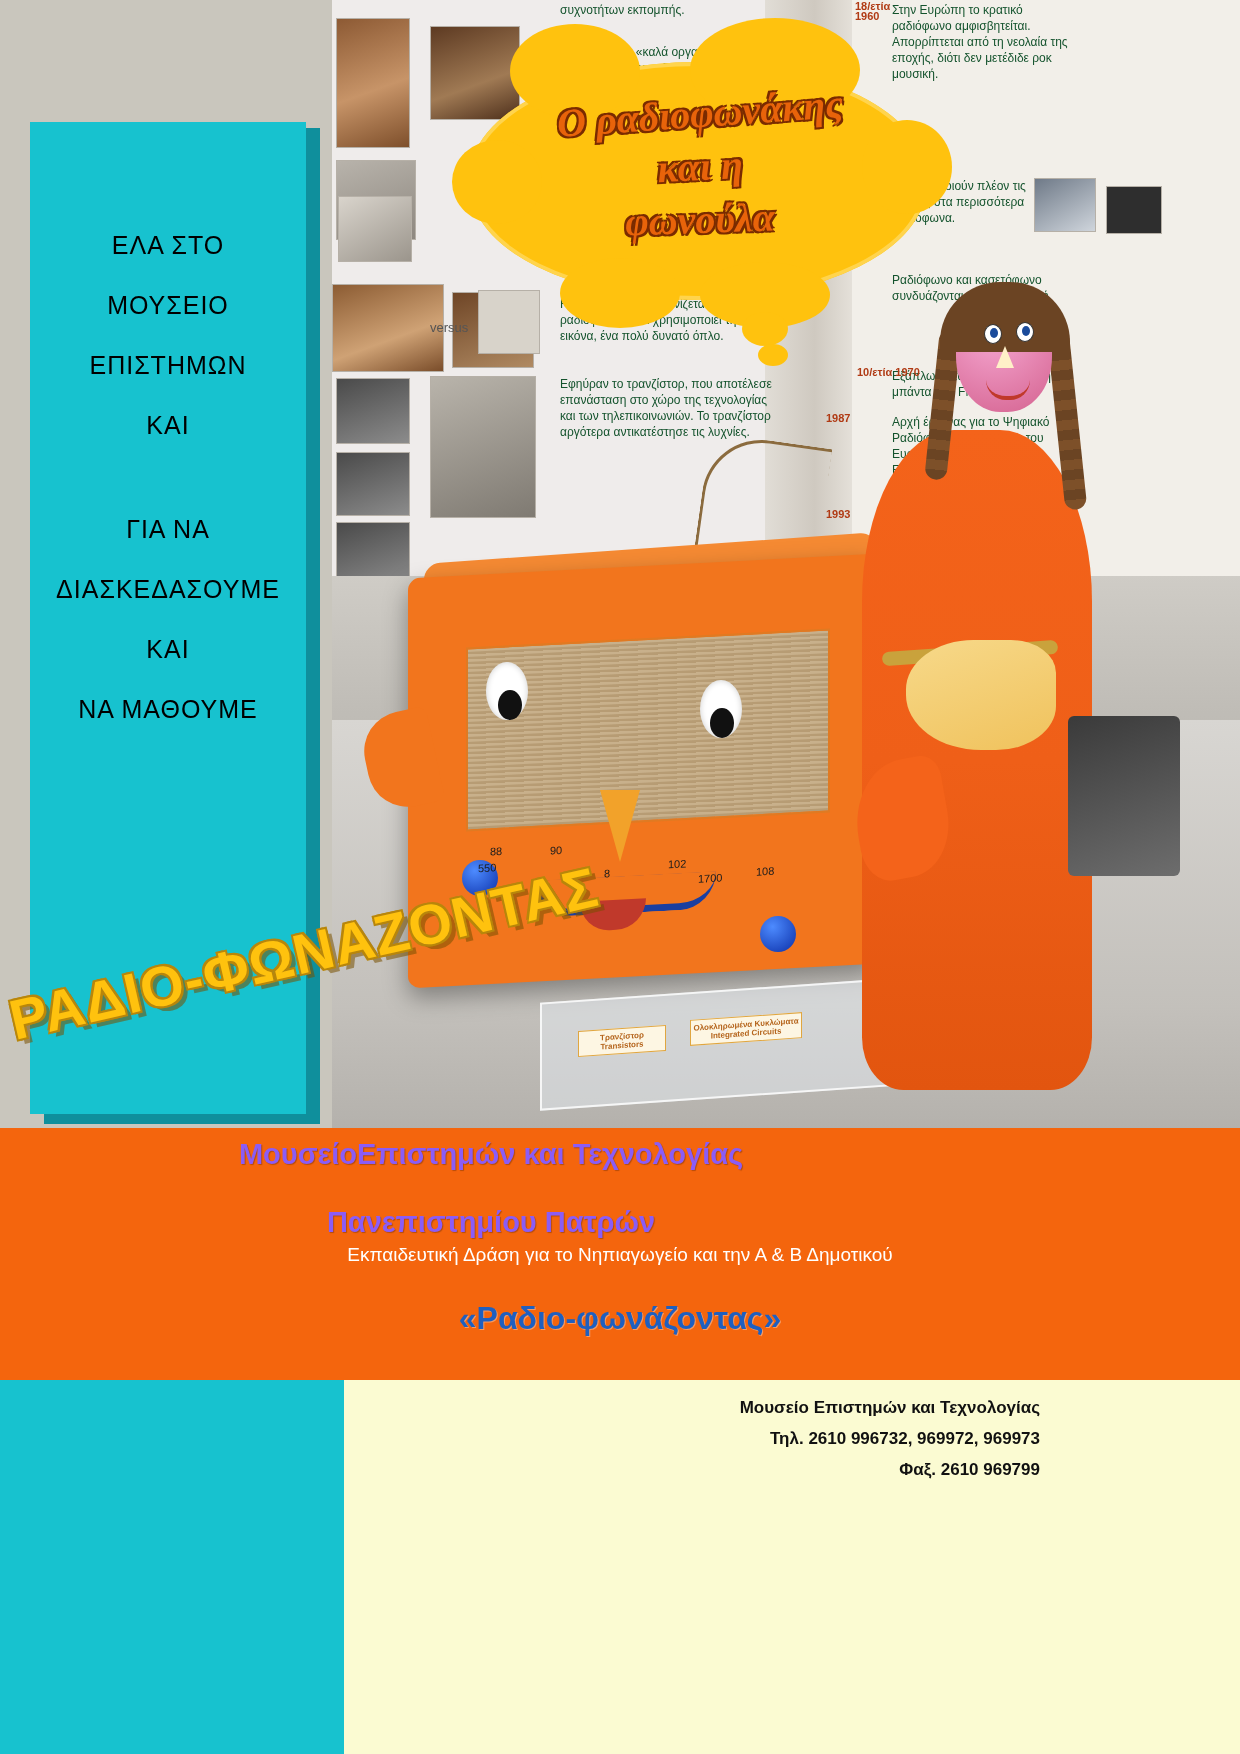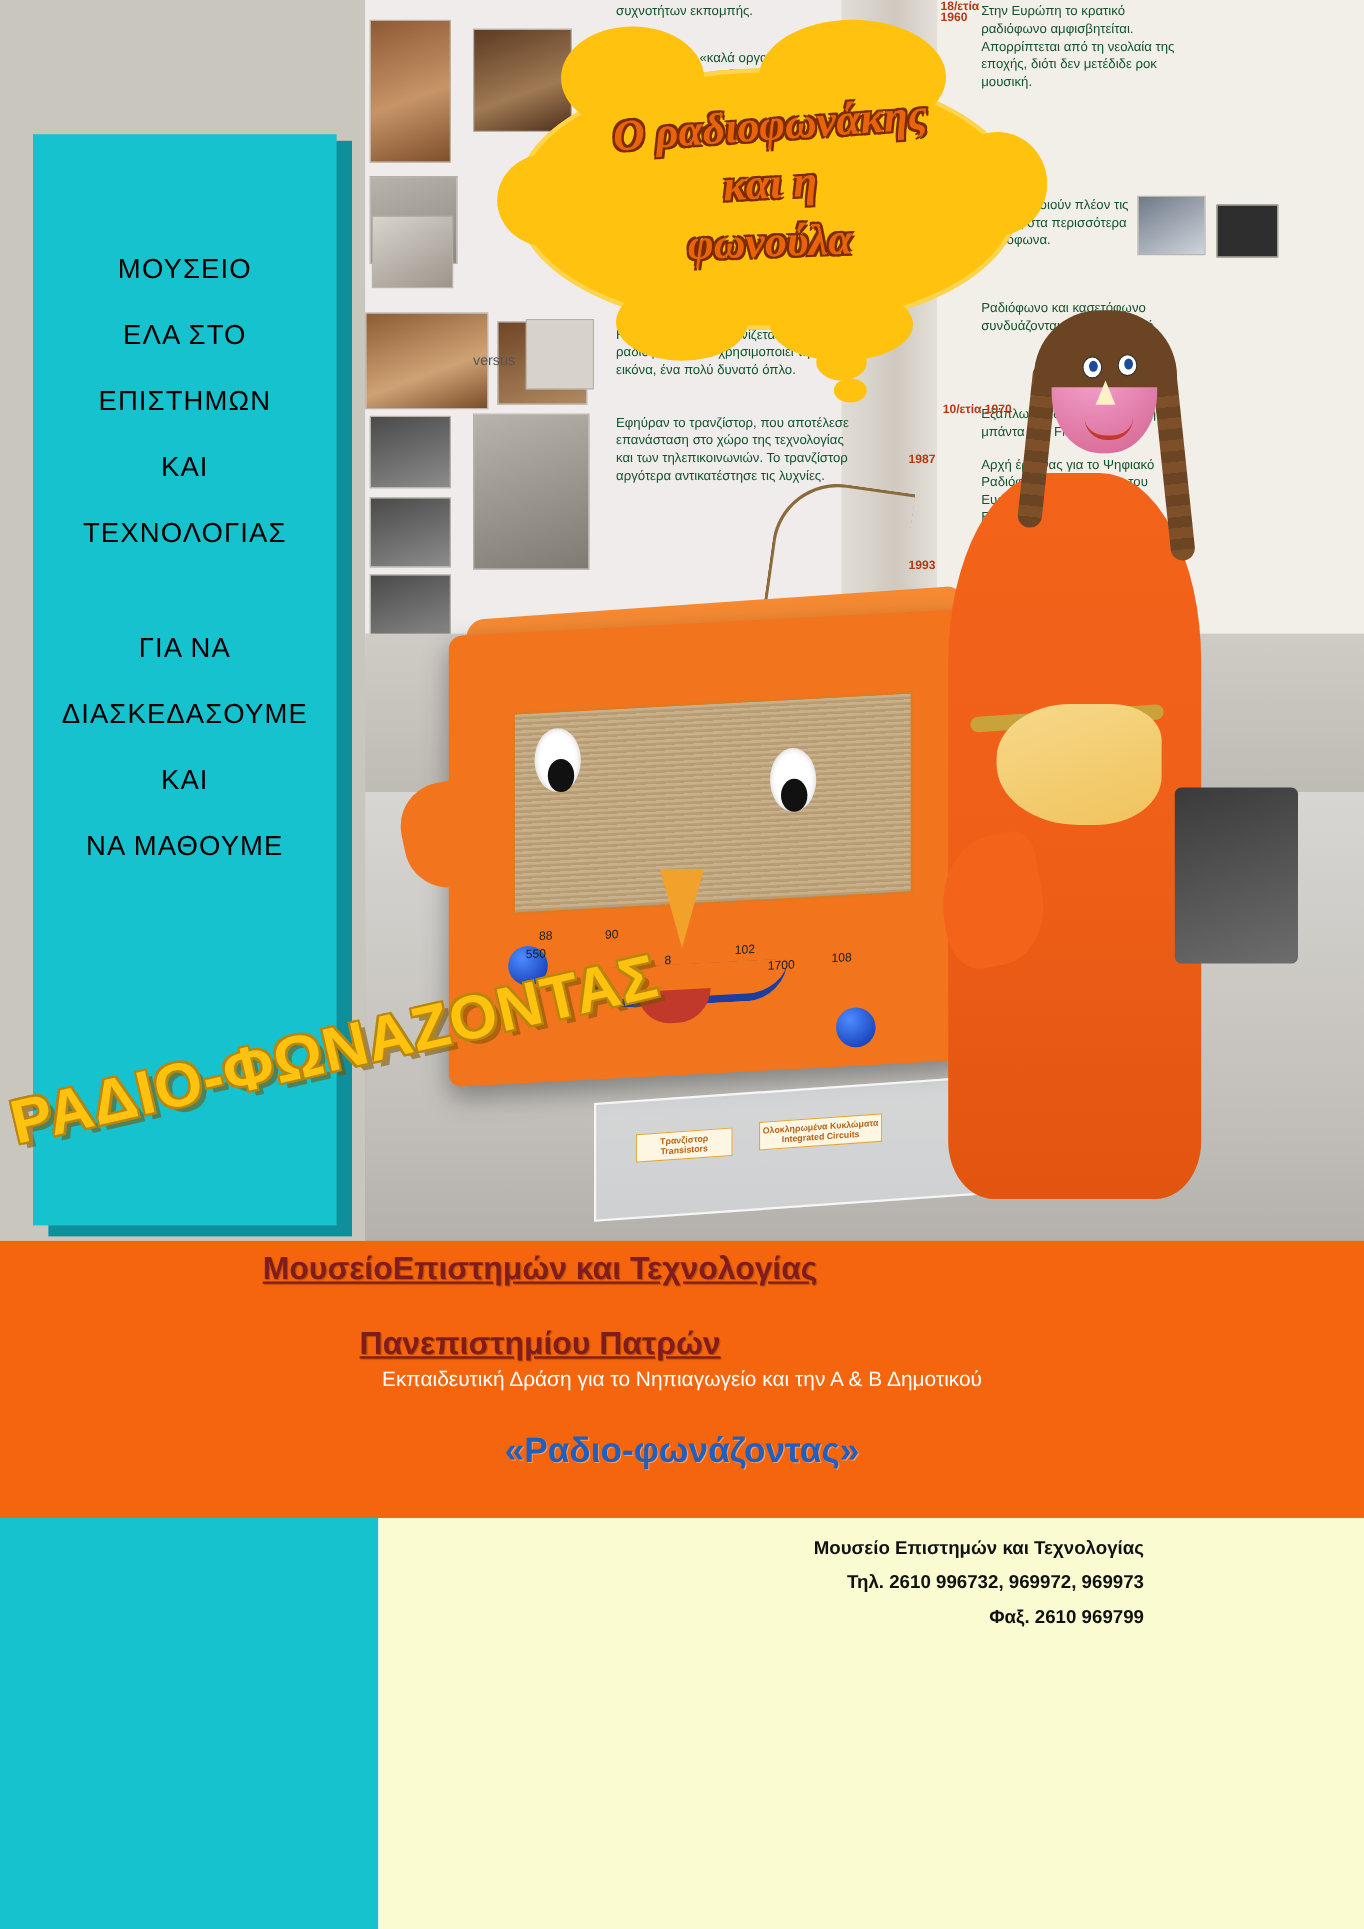--- a/index.html
+++ b/index.html
@@ -436,25 +436,24 @@
   .orange-band {
     position: absolute;
     left: 0; top: 1128px;
     width: 1240px; height: 252px;
     background: #f4650d;
   }
   .ob-line1, .ob-line2 {
     position: absolute;
     width: 982px;
     text-align: center;
-    color: #7f1d1d;
+    color: #8b5cf6;
     font-weight: bold;
     font-size: 29px;
     text-shadow: 1px 1px 1px rgba(0,0,0,.25);
-    text-decoration: underline;
   }
   .ob-line1 { top: 1138px; }
   .ob-line2 { top: 1182px; margin-top: 24px; }
   .ob-sub {
     position: absolute;
     top: 1244px;
     width: 1240px;
     text-align: center;
     color: #ffffff;
     font-size: 19px;
@@ -604,25 +603,24 @@
     <div class="tail2"></div>
     <div class="bubble-text">
       <div class="bt-line1">Ο ραδιοφωνάκης</div>
       <div class="bt-line2">και η</div>
       <div class="bt-line3">φωνούλα</div>
     </div>
 
     <div class="teal-shadow"></div>
     <div class="teal-panel"></div>
     <div class="teal-text">
+      <div>ΕΛΑ ΣΤΟ</div>
       <div>ΜΟΥΣΕΙΟ</div>
-      <div>ΕΛΑ ΣΤΟ</div>
       <div>ΕΠΙΣΤΗΜΩΝ</div>
       <div>ΚΑΙ</div>
-      <div>ΤΕΧΝΟΛΟΓΙΑΣ</div>
       <span class="gap"></span>
       <div>ΓΙΑ ΝΑ</div>
       <div>ΔΙΑΣΚΕΔΑΣΟΥΜΕ</div>
       <div>ΚΑΙ</div>
       <div>ΝΑ ΜΑΘΟΥΜΕ</div>
     </div>
 
     <div class="wordart">ΡΑΔΙΟ-ΦΩΝΑΖΟΝΤΑΣ</div>
   </div>
 

